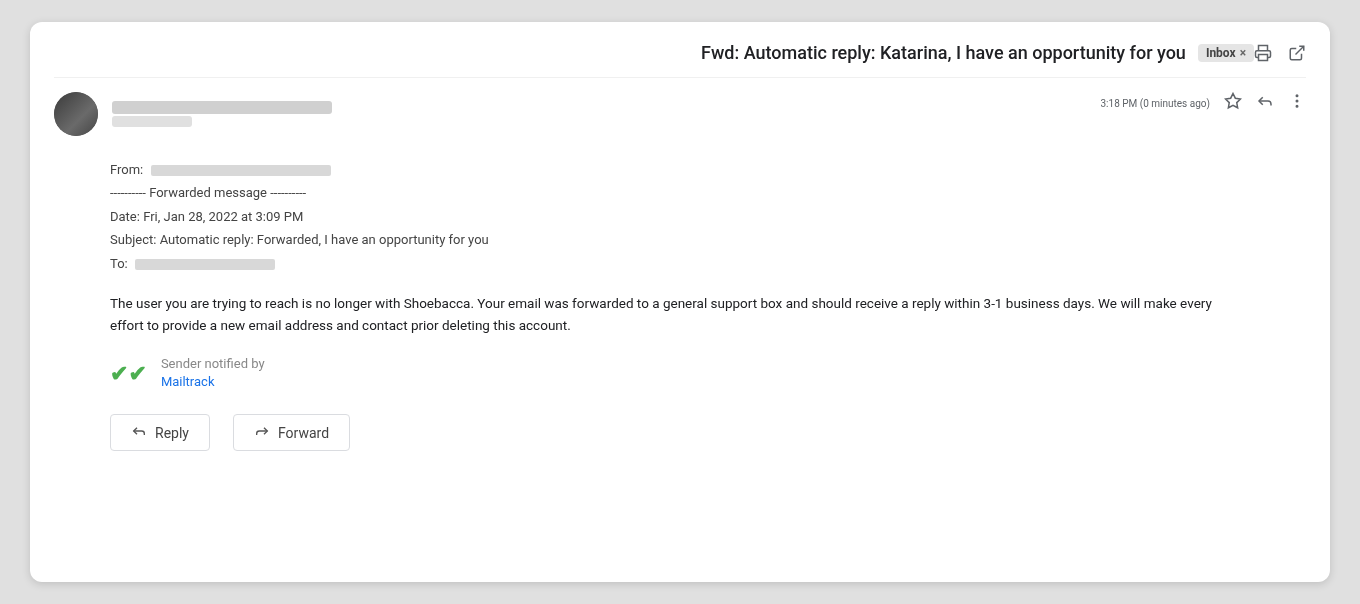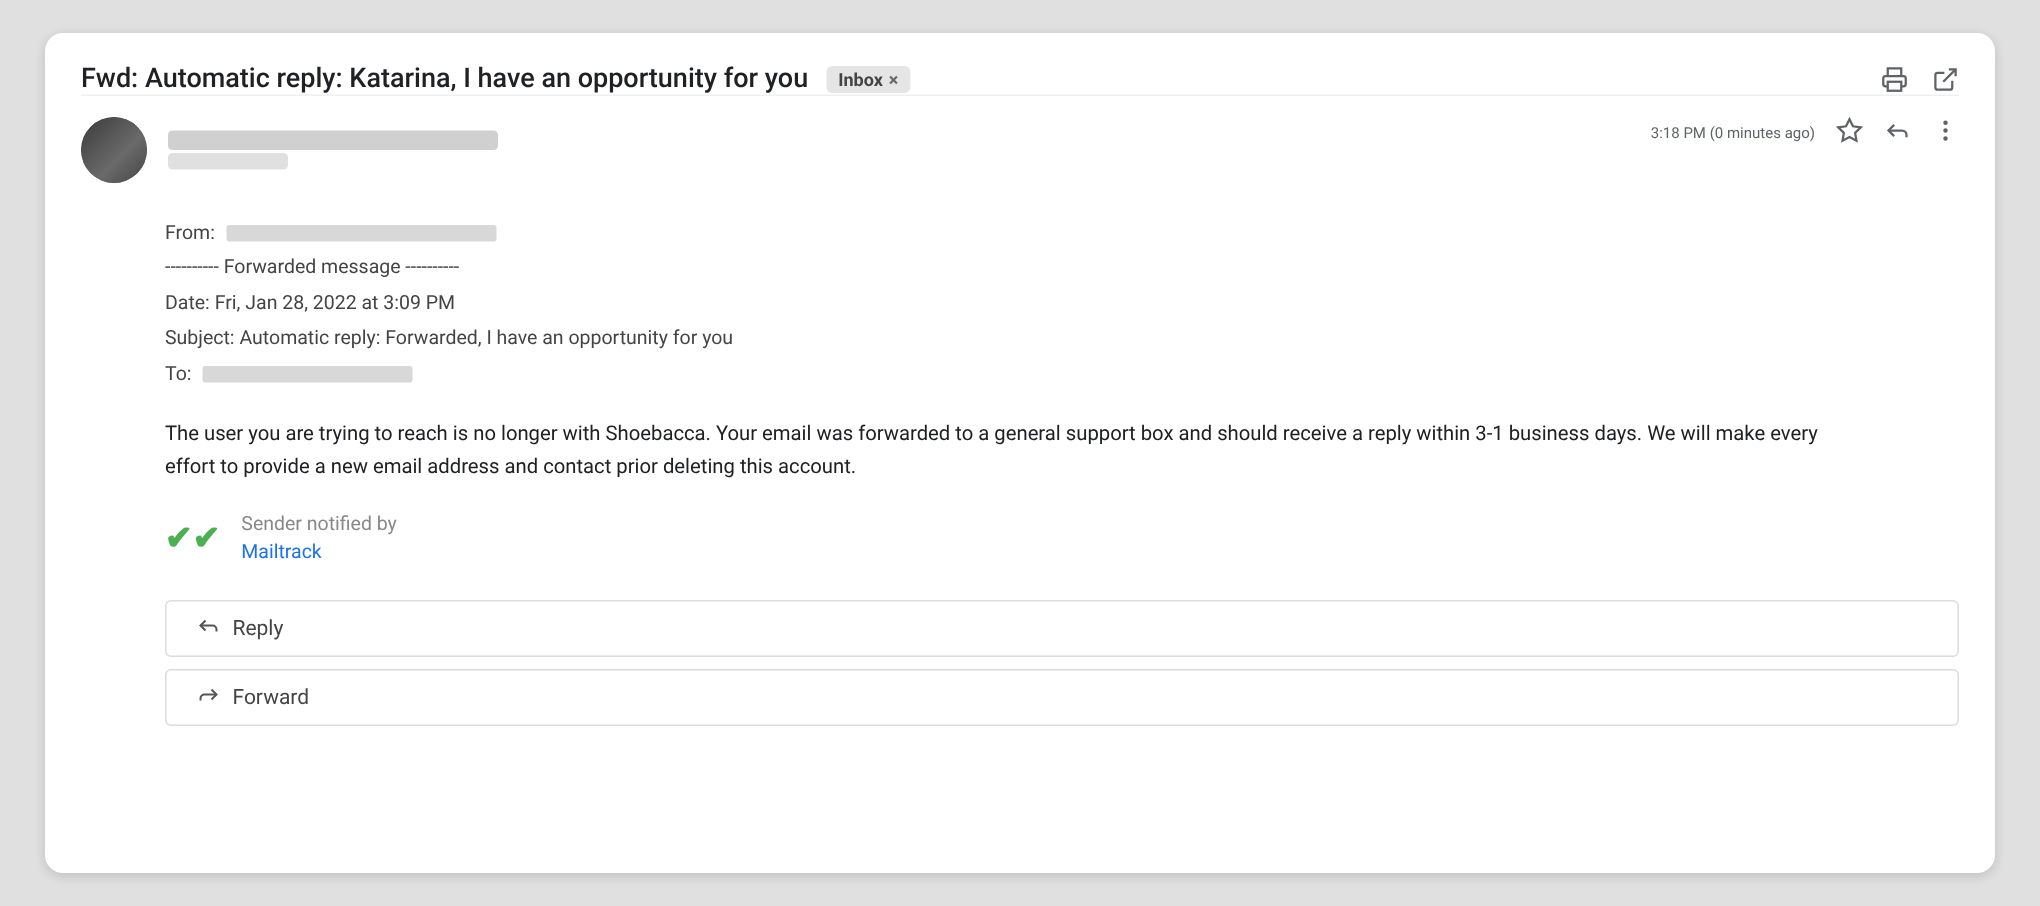--- a/index.html
+++ b/index.html
@@ -16,21 +16,22 @@
       border-radius: 12px;
       width: 1300px;
       min-height: 560px;
       box-shadow: 0 2px 8px rgba(0,0,0,0.15);
       padding: 20px 24px 24px 24px;
       position: relative;
     }
     .email-header-row {
       display: flex;
       align-items: center;
-      justify-content: space-between;
+      justify-content: flex-end;
+      padding-bottom: 14px;
       border-bottom: 1px solid #f0f0f0;
     }
     .email-title-area {
       display: flex;
       align-items: center;
       gap: 12px;
     }
     .email-subject {
       font-size: 18px;
       font-weight: 500;
@@ -165,23 +166,22 @@
       font-size: 13px;
       color: #888;
     }
     .mailtrack-link {
       color: #1a73e8;
       text-decoration: none;
       font-size: 13px;
     }
     .action-buttons {
       display: flex;
-      gap: 8px;
+      gap: 23px;
       padding: 24px 0 4px 56px;
-      flex-direction: column;
     }
     .action-btn {
       display: inline-flex;
       align-items: center;
       gap: 8px;
       border: 1px solid #dadce0;
       background: #fff;
       border-radius: 4px;
       padding: 8px 20px;
       font-size: 14px;

